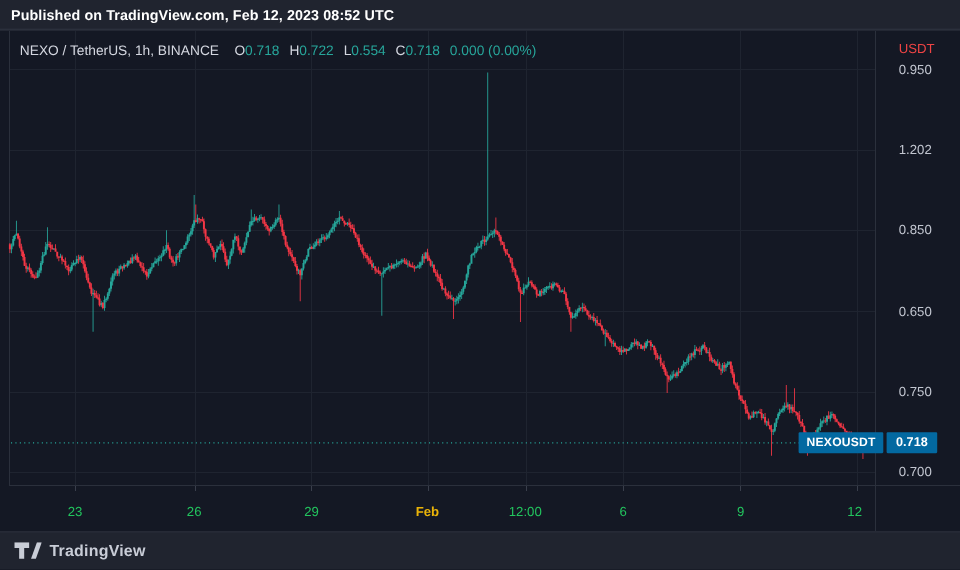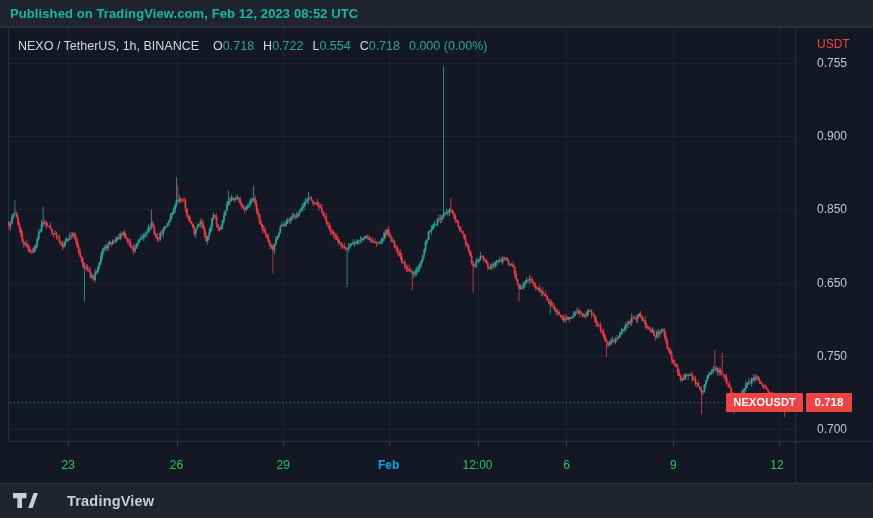--- a/index.html
+++ b/index.html
@@ -3,45 +3,45 @@
 <meta charset="utf-8">
 <style>
   html,body{margin:0;padding:0;background:#141824;}
   .screen{position:relative;width:873px;height:518px;overflow:hidden;
     background:#141824;font-family:"Liberation Sans",sans-serif;
     -webkit-font-smoothing:antialiased;}
   
   .topbar{position:absolute;left:0;top:0;width:873px;height:26px;
     background:#20242f;border-bottom:2px solid #2b303c;
     display:flex;align-items:center;box-sizing:content-box;}
-  .topbar .pub-text{margin-left:10px;font-size:13px;font-weight:bold;color:#14b8a6;letter-spacing:.1px;}
+  .topbar .pub-text{margin-left:10px;font-size:13px;font-weight:bold;color:#ffffff;letter-spacing:.1px;}
   
   .chart-area{position:absolute;left:0;top:28px;width:873px;height:455px;background:#141824;}
   .chart-area svg{position:absolute;left:0;top:0;}
   .legend{position:absolute;left:18px;top:11px;display:flex;align-items:flex-start;
     font-size:12.5px;color:#d4d7e0;white-space:nowrap;z-index:3;}
   .legend .sym{margin-right:14px;}
   .legend .grp{margin-right:9px;}
   .legend .lab{color:#d4d7e0;}
   .legend .val{color:#27a69b;}
   .usdt{position:absolute;left:817px;top:9px;font-size:12px;color:#ef4444;z-index:3;}
   .price-axis{position:absolute;left:796px;top:0;width:77px;height:413px;z-index:2;}
   .price-label{position:absolute;left:21px;font-size:12px;color:#c2c6d0;line-height:14px;}
   .time-axis{position:absolute;left:0;top:413px;width:873px;height:42px;z-index:2;}
   .time-label{position:absolute;top:17px;transform:translateX(-50%);
     font-size:12px;color:#22c55e;line-height:14px;}
-  .time-label.bold{font-weight:bold;color:#0ea5e9;text-align:right;}
-  .badge{position:absolute;height:19px;line-height:19px;background:#ef4444;color:#fff;
+  .time-label.bold{font-weight:bold;color:#eab308;text-align:right;}
+  .badge{position:absolute;height:19px;line-height:19px;background:#0369a1;color:#fff;
     font-size:11px;font-weight:bold;z-index:4;border-radius:1px;}
   .symbol-badge{right:70px;padding:0 7px;letter-spacing:.2px;}
   .price-badge{left:806px;width:46px;text-align:center;font-size:11.5px;}
   
   .footer{position:absolute;left:0;top:483px;width:873px;height:35px;background:#20242f;
     border-top:1px solid #2b303c;display:flex;align-items:center;box-sizing:border-box;}
-  .brand{display:flex;align-items:center;margin-left:13px;cursor:pointer;gap:22px;}
+  .brand{display:flex;align-items:center;margin-left:13px;cursor:pointer;}
   .brand .logo{margin-right:7px;display:block;}
   .brand .name{font-size:14.5px;font-weight:bold;color:#c9cdd7;letter-spacing:.2px;}
 </style>
 </head>
 <body>
 
 <div class="screen">
 
   <header class="topbar">
     <span class="pub-text">Published on TradingView.com, Feb 12, 2023 08:52 UTC</span>
@@ -90,22 +90,22 @@
       <span class="grp"><span class="lab">O</span><span class="val">0.718</span></span>
       <span class="grp"><span class="lab">H</span><span class="val">0.722</span></span>
       <span class="grp"><span class="lab">L</span><span class="val">0.554</span></span>
       <span class="grp"><span class="lab">C</span><span class="val">0.718</span></span>
       <span class="grp val">0.000 (0.00%)</span>
     </div>
 
     <div class="usdt">USDT</div>
 
     <div class="price-axis" id="price-axis">
-        <div class="price-label" style="top: 28px;">0.755</div>
-        <div class="price-label" style="top: 101.2px;">0.900</div>
+        <div class="price-label" style="top: 28px;">0.950</div>
+        <div class="price-label" style="top: 101.2px;">1.202</div>
         <div class="price-label" style="top: 174.4px;">0.850</div>
         <div class="price-label" style="top: 247.6px;">0.650</div>
         <div class="price-label" style="top: 320.8px;">0.750</div>
         <div class="price-label" style="top: 394px;">0.700</div>
       </div>
     <div class="time-axis" id="time-axis">
         <div class="time-label" style="left: 68.308px;">23</div>
         <div class="time-label" style="left: 176.545px;">26</div>
         <div class="time-label" style="left: 283.299px;">29</div>
         <div class="time-label bold" style="left: 388.571px;">Feb</div>

